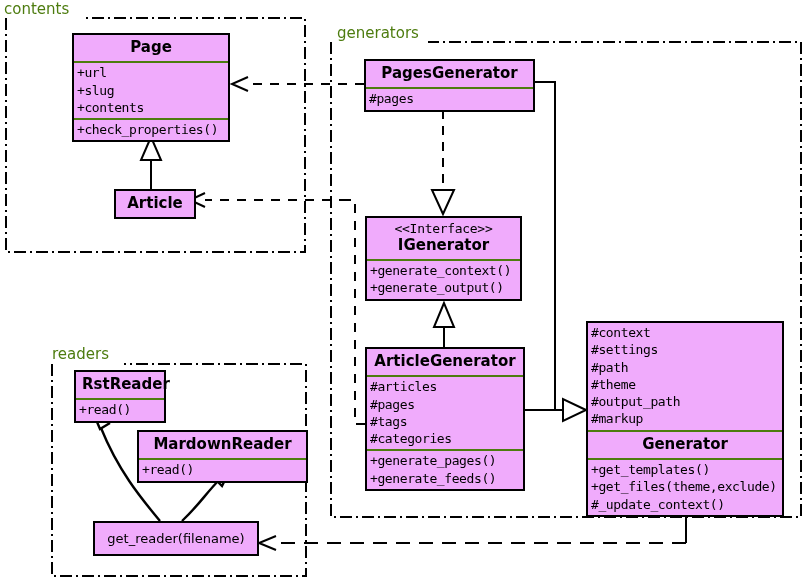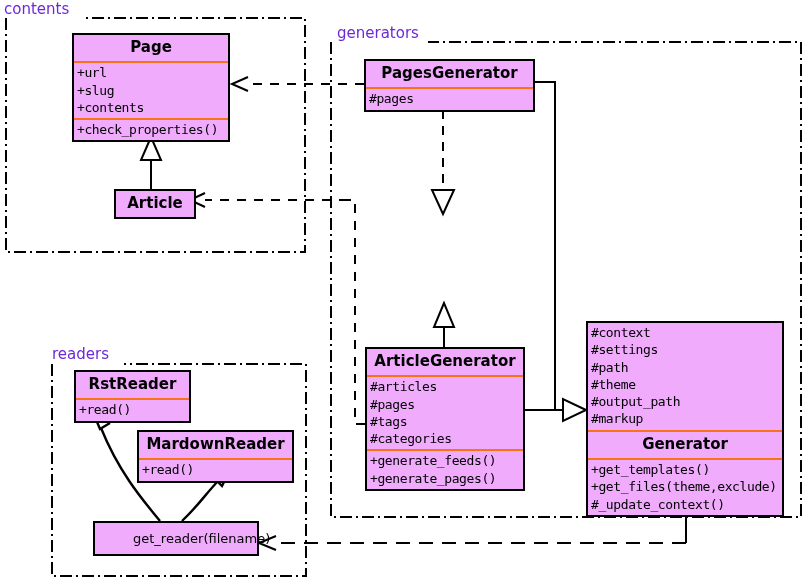--- a/index.html
+++ b/index.html
@@ -2,48 +2,48 @@
 <html><head>
 <meta charset="utf-8">
 <style>
   html,body{margin:0;padding:0;background:#ffffff;}
   body{width:803px;height:579px;position:relative;overflow:hidden;
        font-family:"DejaVu Sans","Liberation Sans",sans-serif;}
   #stage{position:absolute;left:0;top:0;width:803px;height:579px;}
   #svg{position:absolute;left:0;top:0;width:803px;height:579px;}
 
   .pkg-label{position:absolute;font-family:"DejaVu Sans","Liberation Sans",sans-serif;
-             font-size:15px;color:#6d28d9;white-space:nowrap;line-height:1;}
+             font-size:15px;color:#4d7c0f;white-space:nowrap;line-height:1;}
 
   .uml{position:absolute;border:2px solid #000;background:#f0abfc;box-sizing:border-box;}
   .uml .sec{box-sizing:border-box;}
-  .uml .sec+.sec{border-top:2px solid #f97316;}
+  .uml .sec+.sec{border-top:2px solid #4d7c0f;}
   .uml .title{text-align:center;font-weight:bold;font-size:15px;color:#000;
               padding:4px 6px 5px 6px;line-height:1.15;
               font-family:"DejaVu Sans","Liberation Sans",sans-serif;}
   .uml .stereo{display:block;font-weight:normal;font-size:13px;
                font-family:"DejaVu Sans Mono","Liberation Mono",monospace;
                letter-spacing:-0.3px;}
   .uml .members{padding:1px 3px 2px 3px;}
   .uml .m{font-family:"DejaVu Sans Mono","Liberation Mono",monospace;
           font-size:13px;color:#000;line-height:1.33;white-space:nowrap;
           letter-spacing:-0.4px;}
   .uml.plain{border:2px solid #000;}
   .uml.plain .fn{font-size:13px;text-align:center;padding:8px 12px;color:#000;
-                 font-family:"DejaVu Sans","Liberation Sans",sans-serif;margin-left:26px;}
+                 font-family:"DejaVu Sans","Liberation Sans",sans-serif;}
 
   
   #box-page        {left:72px;  top:33px;  width:158px;}
   #box-article     {left:114px; top:189px; width:82px;}
   #box-pagesgen    {left:364px; top:59px;  width:171px;}
   #box-igenerator  {left:365px; top:216px; width:157px;}
   #box-articlegen  {left:365px; top:347px; width:160px;}
   #box-generator   {left:586px; top:321px; width:198px;}
-  #box-rstreader   {left:74px;  top:370px; width:117px;}
-  #box-mdreader    {left:137px; top:430px; width:157px;}
+  #box-rstreader   {left:74px;  top:370px; width:92px;}
+  #box-mdreader    {left:137px; top:430px; width:171px;}
   #box-getreader   {left:93px;  top:521px; width:166px;}
 </style>
 </head>
 <body>
 
 <div id="stage">
 
   <svg id="svg" viewBox="0 0 803 579">
 
     <g fill="none" stroke="#000" stroke-width="2" stroke-dasharray="12 4 2 4">
@@ -125,32 +125,42 @@
     <div class="sec title">Article</div>
   </div>
 
   <div class="uml" id="box-pagesgen">
     <div class="sec title">PagesGenerator</div>
     <div class="sec members">
       <div class="m">#pages</div>
     </div>
   </div>
 
+  <div class="uml" id="box-igenerator">
+    <div class="sec title">
+      <span class="stereo">&lt;&lt;Interface&gt;&gt;</span>
+      <span>IGenerator</span>
+    </div>
+    <div class="sec members">
+      <div class="m">+generate_context()</div>
+      <div class="m">+generate_output()</div>
+    </div>
+  </div>
 
   <div class="uml" id="box-articlegen">
     <div class="sec title">ArticleGenerator</div>
     <div class="sec members">
       <div class="m">#articles</div>
       <div class="m">#pages</div>
       <div class="m">#tags</div>
       <div class="m">#categories</div>
     </div>
     <div class="sec members">
+      <div class="m">+generate_pages()</div>
       <div class="m">+generate_feeds()</div>
-      <div class="m">+generate_pages()</div>
     </div>
   </div>
 
   <div class="uml" id="box-generator">
     <div class="sec members">
       <div class="m">#context</div>
       <div class="m">#settings</div>
       <div class="m">#path</div>
       <div class="m">#theme</div>
       <div class="m">#output_path</div>

